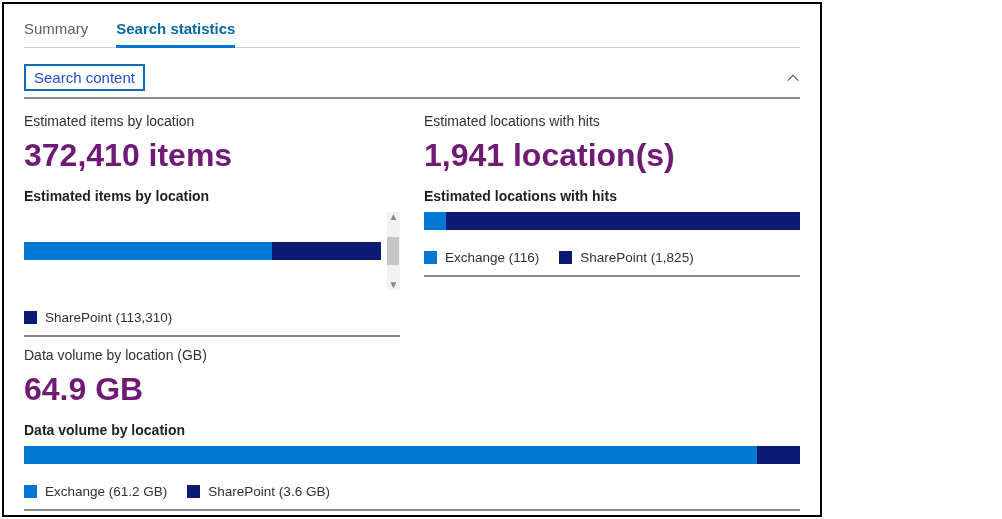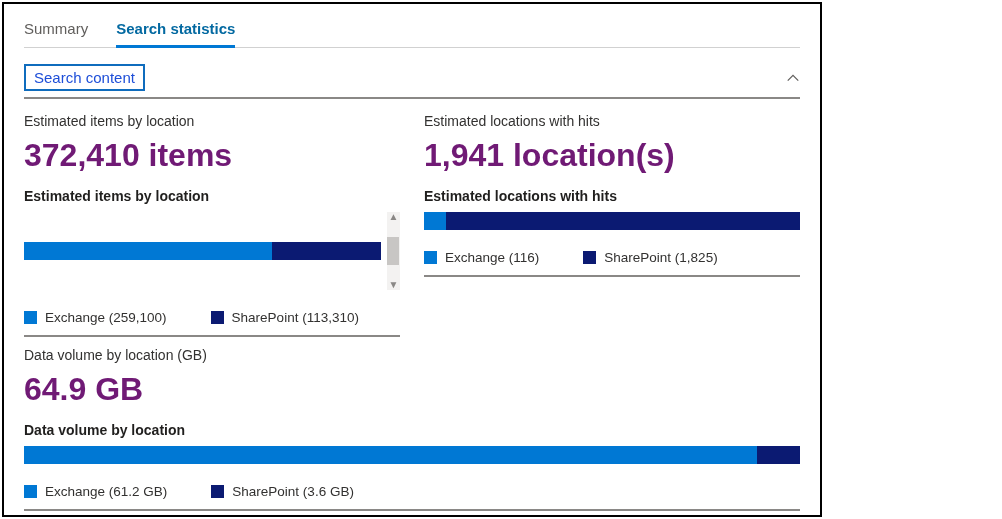--- a/index.html
+++ b/index.html
@@ -93,21 +93,21 @@
       display: flex;
       height: 18px;
       width: 100%;
       overflow: hidden;
     }
     .seg { height: 100%; }
     .c-exchange { background: #0078d4; }
     .c-sharepoint { background: #0b1a72; }
     .legend {
       display: flex;
-      gap: 44px;
+      gap: 20px;
       margin-top: 20px;
       font-size: 13.5px;
       color: #323130;
       margin-bottom: 10px;
     }
     .legend-item { display: flex; align-items: center; gap: 8px; }
     .swatch { width: 13px; height: 13px; display: inline-block; }
     .panel-divider {
       border-top: 2px solid #8a8886;
       margin-top: 2px;
@@ -162,24 +162,20 @@
           <div class="seg c-sharepoint" style="flex:113310"></div>
         </div>
         <div class="scroll-stub">
           <span class="arrow">▲</span>
           <span class="thumb"></span>
           <span class="arrow">▼</span>
         </div>
       </div>
       <div class="legend">
         <div class="legend-item">
-          <span class="swatch c-exchange"></span>
-          <span>Exchange (259,100)</span>
-        </div>
-        <div class="legend-item">
           <span class="swatch c-sharepoint"></span>
           <span>SharePoint (113,310)</span>
         </div>
       </div>
       <div class="panel-divider"></div>
     </div>
 
     <div class="panel">
       <div class="panel-label">Estimated locations with hits</div>
       <div class="panel-value">1,941 location(s)</div>

